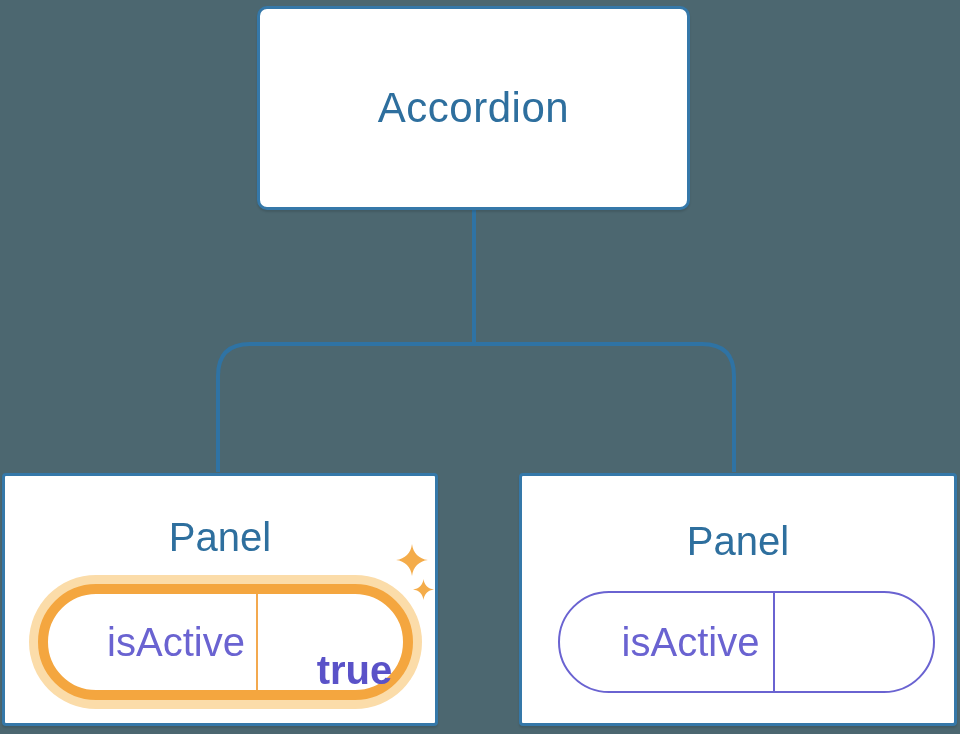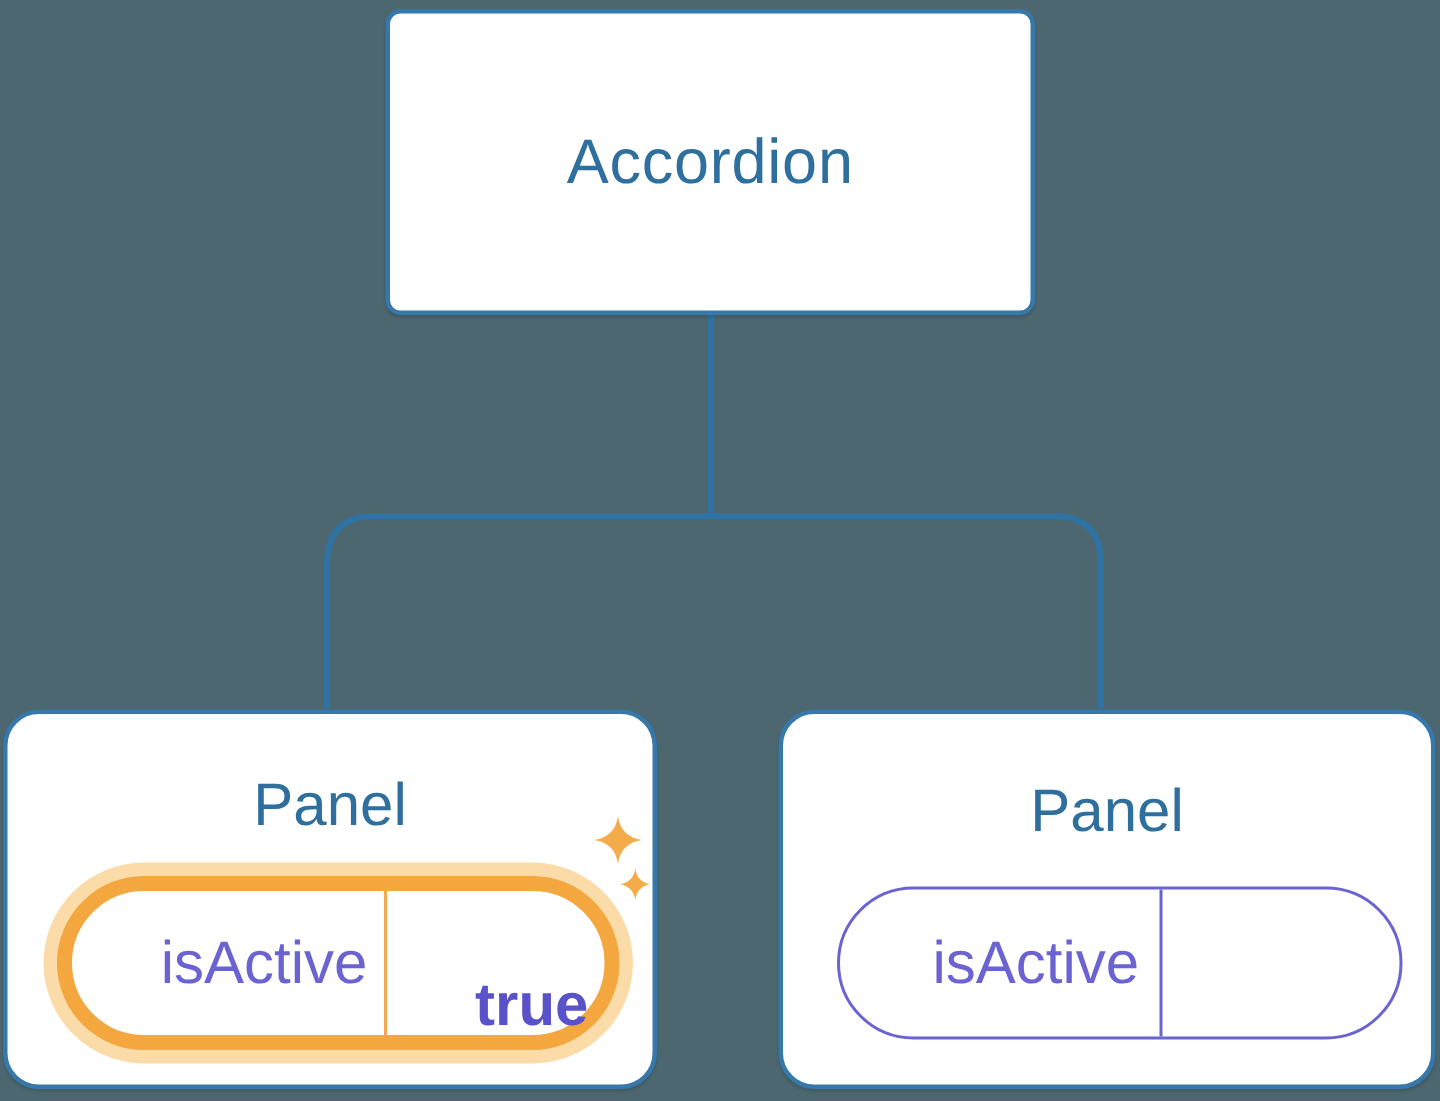--- a/index.html
+++ b/index.html
@@ -3,21 +3,21 @@
 <meta charset="utf-8">
 <style>
   html,body{margin:0;padding:0;background:#4C6770;}
   .canvas{
     position:relative;width:960px;height:734px;overflow:hidden;
     background:#4C6770;
     font-family:Liberation Sans, sans-serif;
   }
   .node{
     position:absolute;background:#ffffff;box-sizing:border-box;
-    border:3px solid #3578A9;border-radius:24px;
+    border:3px solid #3578A9;border-radius:4px;
     box-shadow:0 2px 2px rgba(0,0,0,0.12);
   }
   .accordion-node{
     left:257px;top:6px;width:433px;height:204px;border-radius:10px;
     display:flex;align-items:center;justify-content:center;
   }
   .node-title{
     color:#2E6F9E;font-size:42px;font-weight:500;letter-spacing:0.5px;
     line-height:1;white-space:nowrap;
   }

